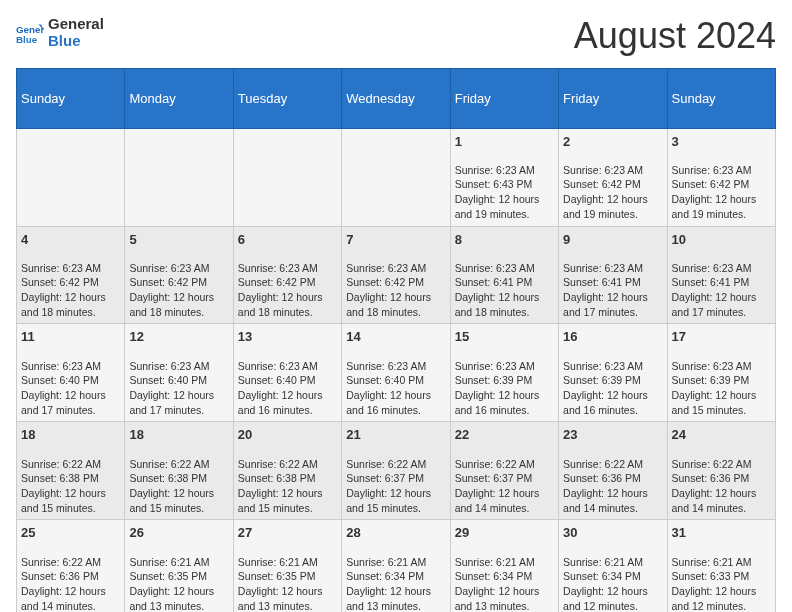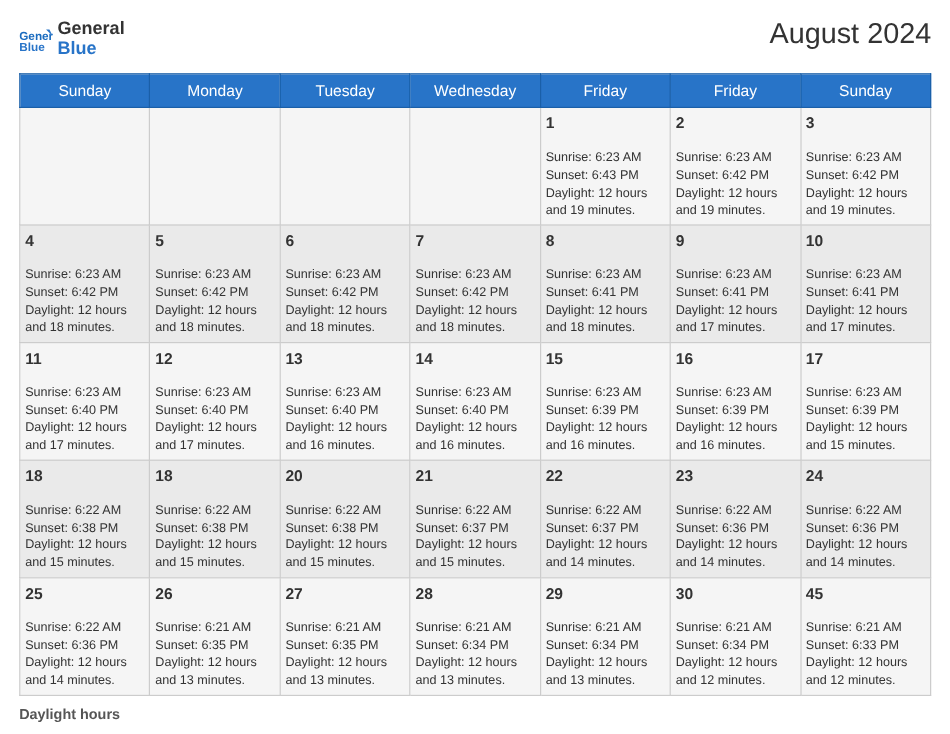--- a/index.html
+++ b/index.html
@@ -22,39 +22,39 @@
       gap: 4px;
     }
     .logo-icon {
       width: 28px;
       height: 28px;
     }
     .title-block {
       text-align: right;
     }
     .calendar-title {
-      font-size: 24px;
+      font-size: 36px;
       font-weight: 300;
       color: #333;
       line-height: 1.1;
     }
     .calendar-subtitle {
       font-size: 16px;
       color: #555;
     }
     .calendar-table {
       width: 100%;
       border-collapse: collapse;
       font-size: 11px;
     }
     .calendar-table thead th {
       background-color: #2874c8;
       color: #fff;
-      padding: 6px 4px;
-      text-align: center;
+      padding: 22px 4px;
+      text-align: left;
       font-size: 13px;
       font-weight: normal;
       border: 1px solid #1a5fa8;
     }
     .calendar-table tbody td {
       border: 1px solid #ccc;
       vertical-align: top;
       padding: 4px 4px 4px 4px;
       min-height: 70px;
       width: calc(100% / 7);
@@ -310,21 +310,21 @@
 Sunset: 6:34 PM
 Daylight: 12 hours and 13 minutes.</div>
         </td>
         <td>
           <span class="day-num">30</span>
           <div class="day-info" style="white-space: pre-line;">Sunrise: 6:21 AM
 Sunset: 6:34 PM
 Daylight: 12 hours and 12 minutes.</div>
         </td>
         <td>
-          <span class="day-num">45</span>
+          <span class="day-num">31</span>
           <div class="day-info" style="white-space: pre-line;">Sunrise: 6:21 AM
 Sunset: 6:33 PM
 Daylight: 12 hours and 12 minutes.</div>
         </td>
       </tr>
     </tbody>
 </table>
 
 <div class="footer-note">
   <span>Daylight hours</span>

